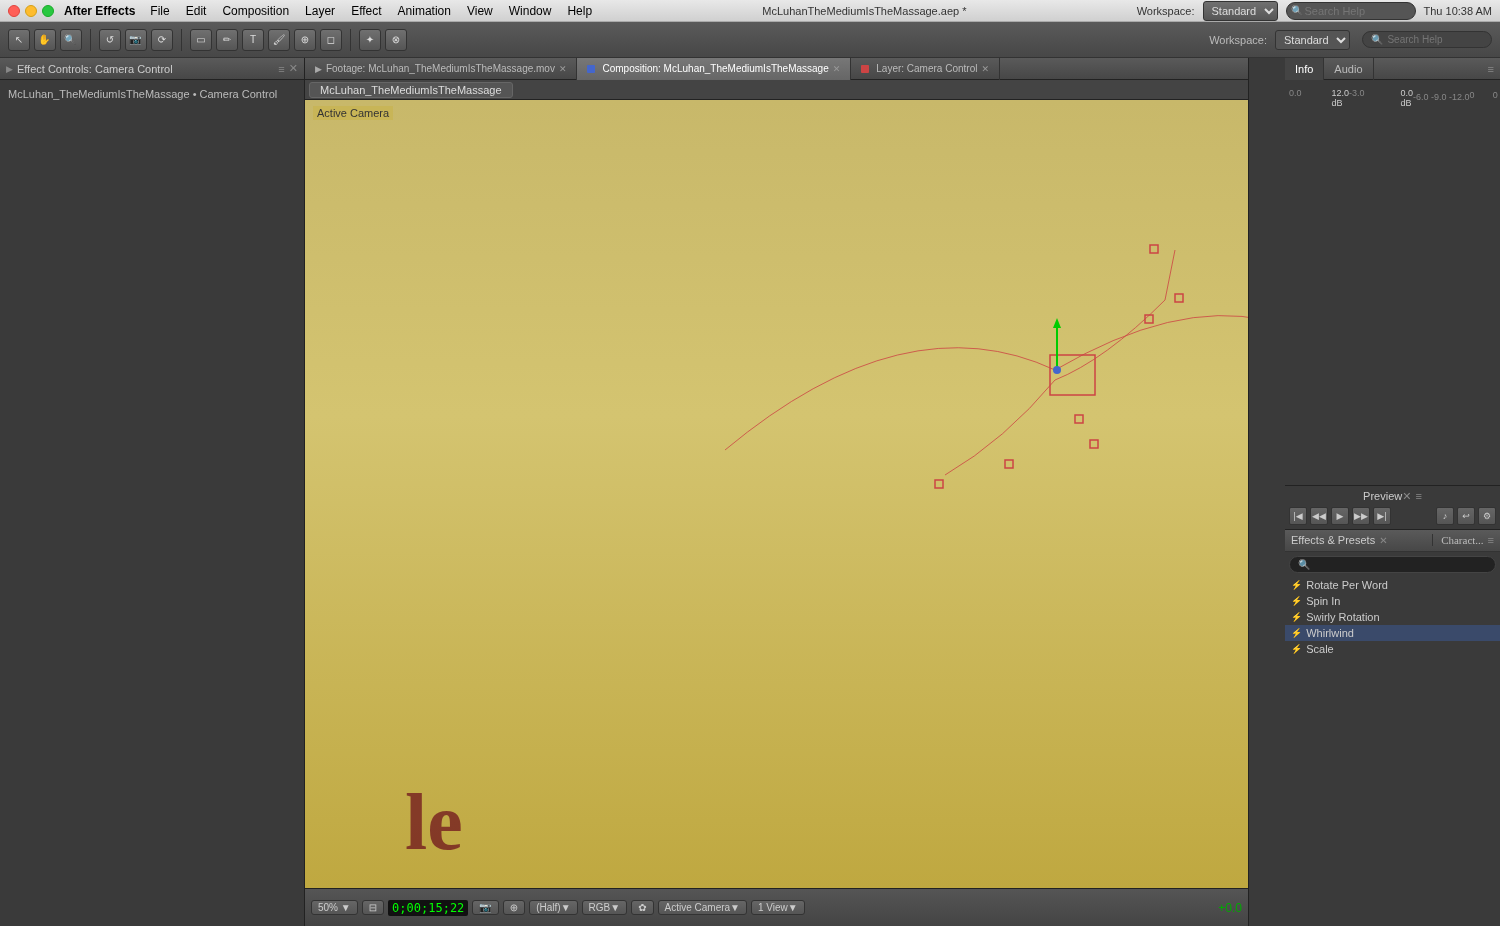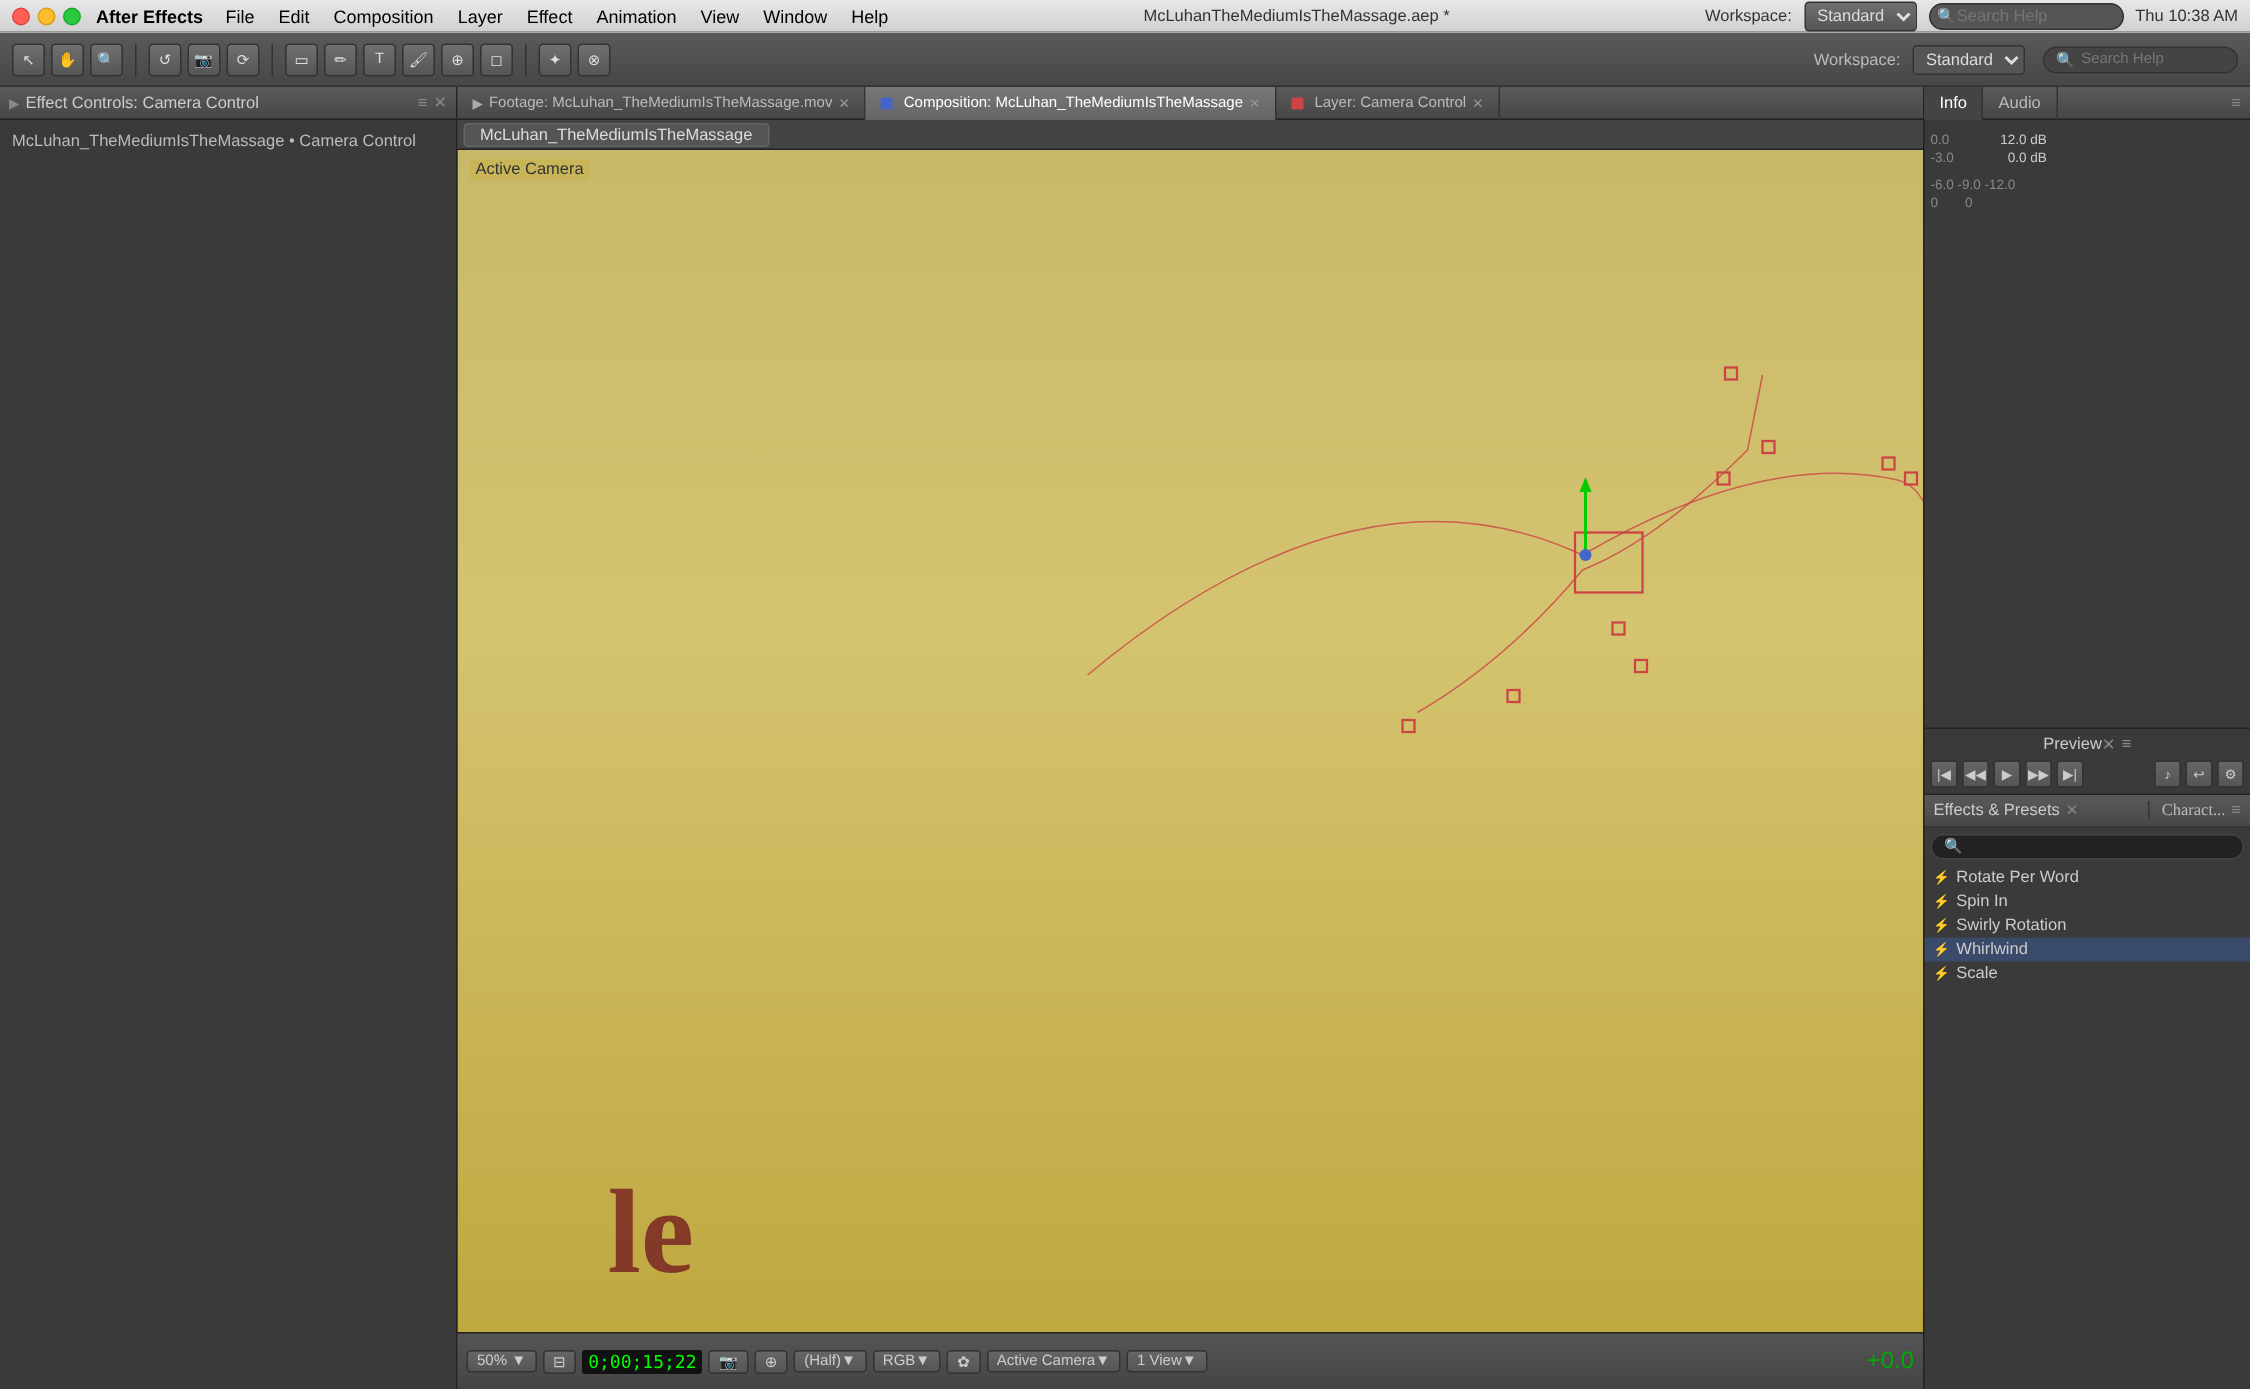--- a/index.html
+++ b/index.html
@@ -205,29 +205,30 @@
       cursor: pointer;
     }
     .timecode {
       background: #111;
       color: #0f0;
       font-family: monospace;
       font-size: 12px;
       padding: 1px 4px;
       border-radius: 2px;
     }
-    .green-num { color: #0a0; font-size: 16px; }
+    .green-num { color: #0a0; font-size: 12px; }
 
     
     #right-panel {
-      width: 218px;
+      width: 252px;
       background: #3a3a3a;
       border-left: 1px solid #222;
       display: flex;
       flex-direction: column;
+      padding-left: 36px;
     }
     #right-panel-tabs {
       height: 22px;
       background: linear-gradient(to bottom, #5a5a5a, #474747);
       border-bottom: 1px solid #222;
       display: flex;
       align-items: center;
     }
     .right-tab {
       padding: 0 10px;
@@ -478,21 +479,21 @@
       <div class="right-tab active">Info</div>
       <div class="right-tab">Audio</div>
       <span style="flex:1"></span>
       <span style="color:#888; cursor:pointer; padding:0 6px;">≡</span>
     </div>
 
     <div id="audio-panel">
       <div style="display:flex; gap:8px; padding:4px 0;">
 
         <div style="display:flex; gap:4px; align-items:flex-start;">
-          <div style="display:flex; flex-direction:column; font-size:9px; color:#888; gap:0;">
+          <div style="display:flex; flex-direction:row; font-size:9px; color:#888; gap:0;">
             <div style="display:flex; justify-content:space-between; gap:30px; margin-bottom:2px;">
               <span>0.0</span>
               <span style="color:#ccc;">12.0 dB</span>
             </div>
             <div style="display:flex; justify-content:space-between; gap:36px; margin-bottom:4px;">
               <span>-3.0</span>
               <span style="color:#ccc;">0.0 dB</span>
             </div>
 
             <div style="display:flex; justify-content:space-between; margin-top:4px; font-size:9px;">

